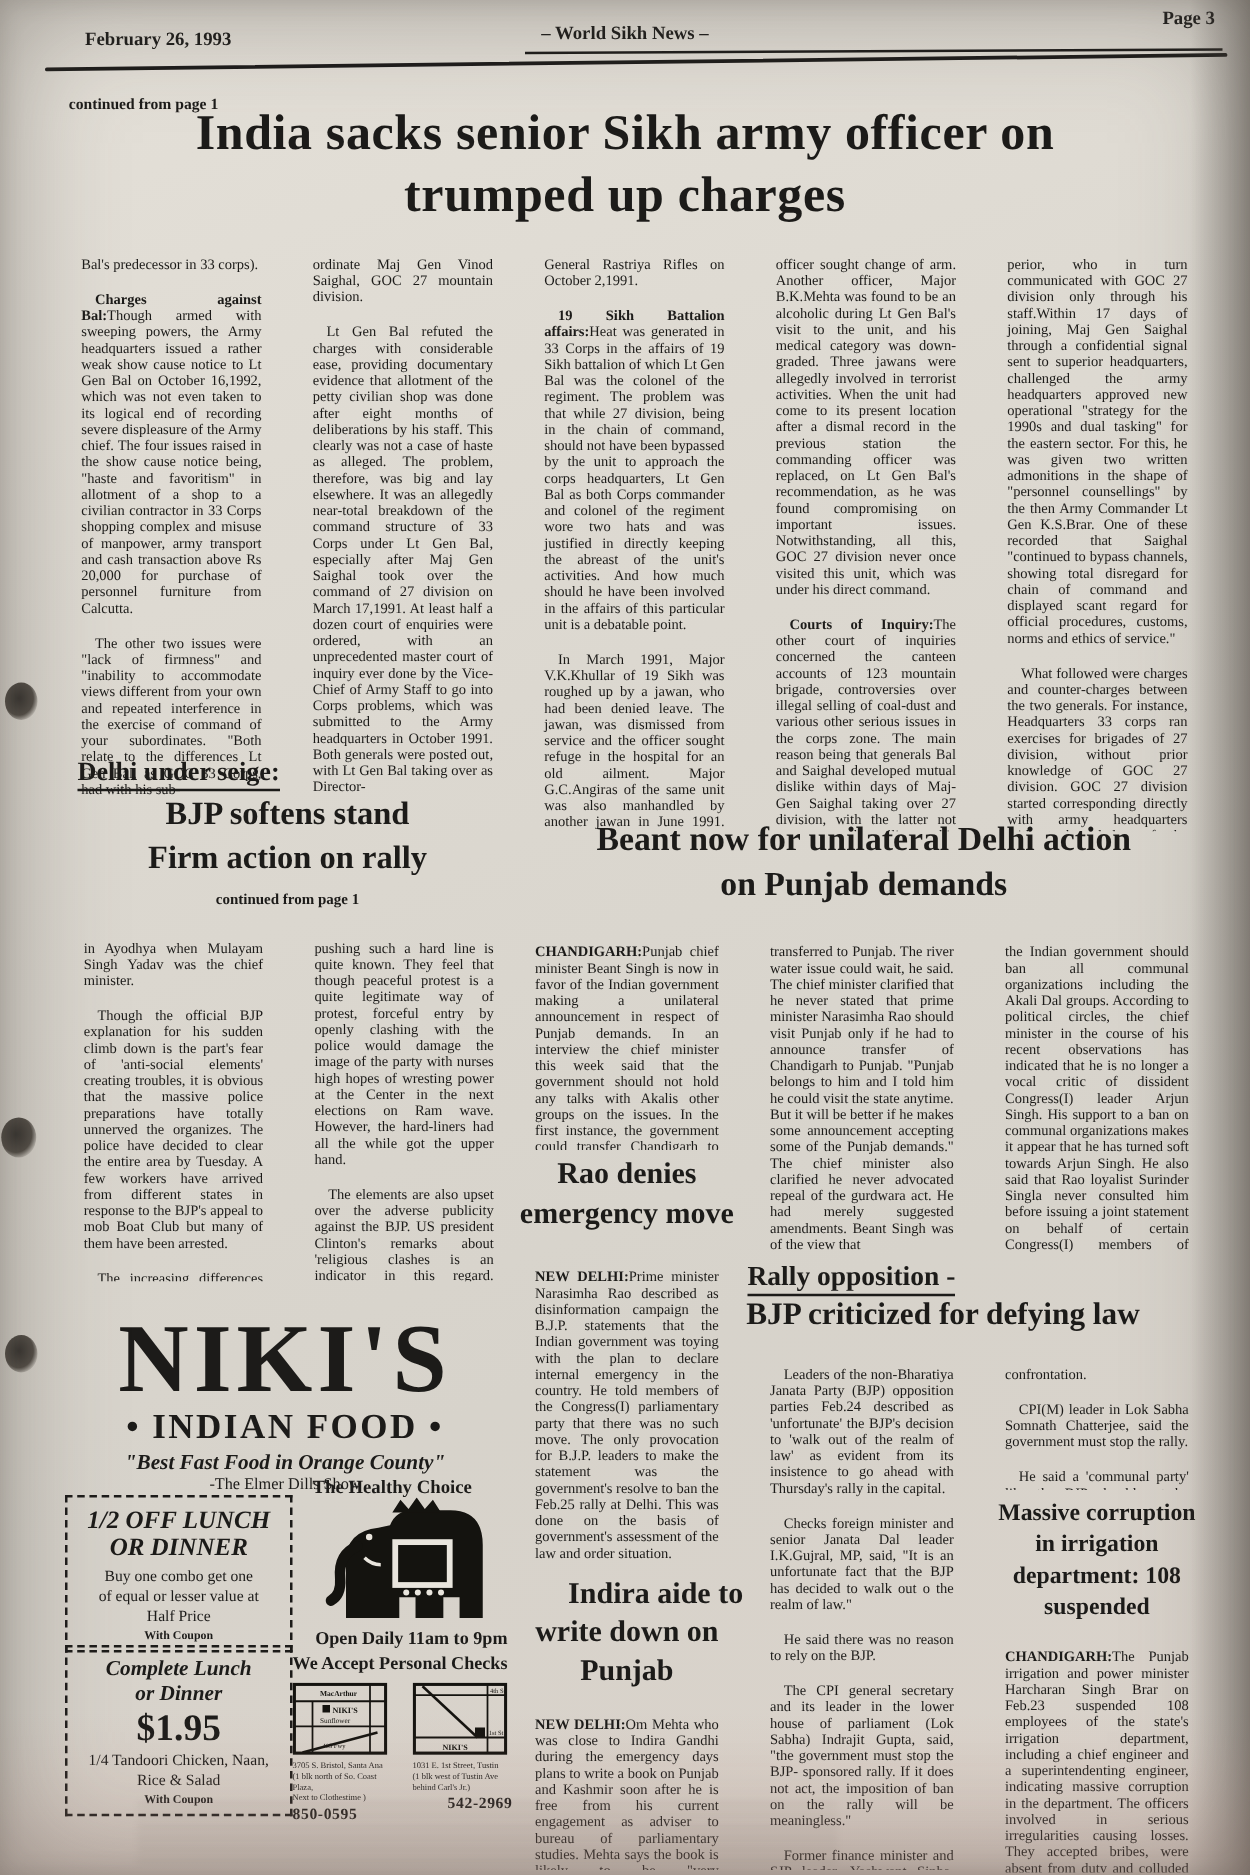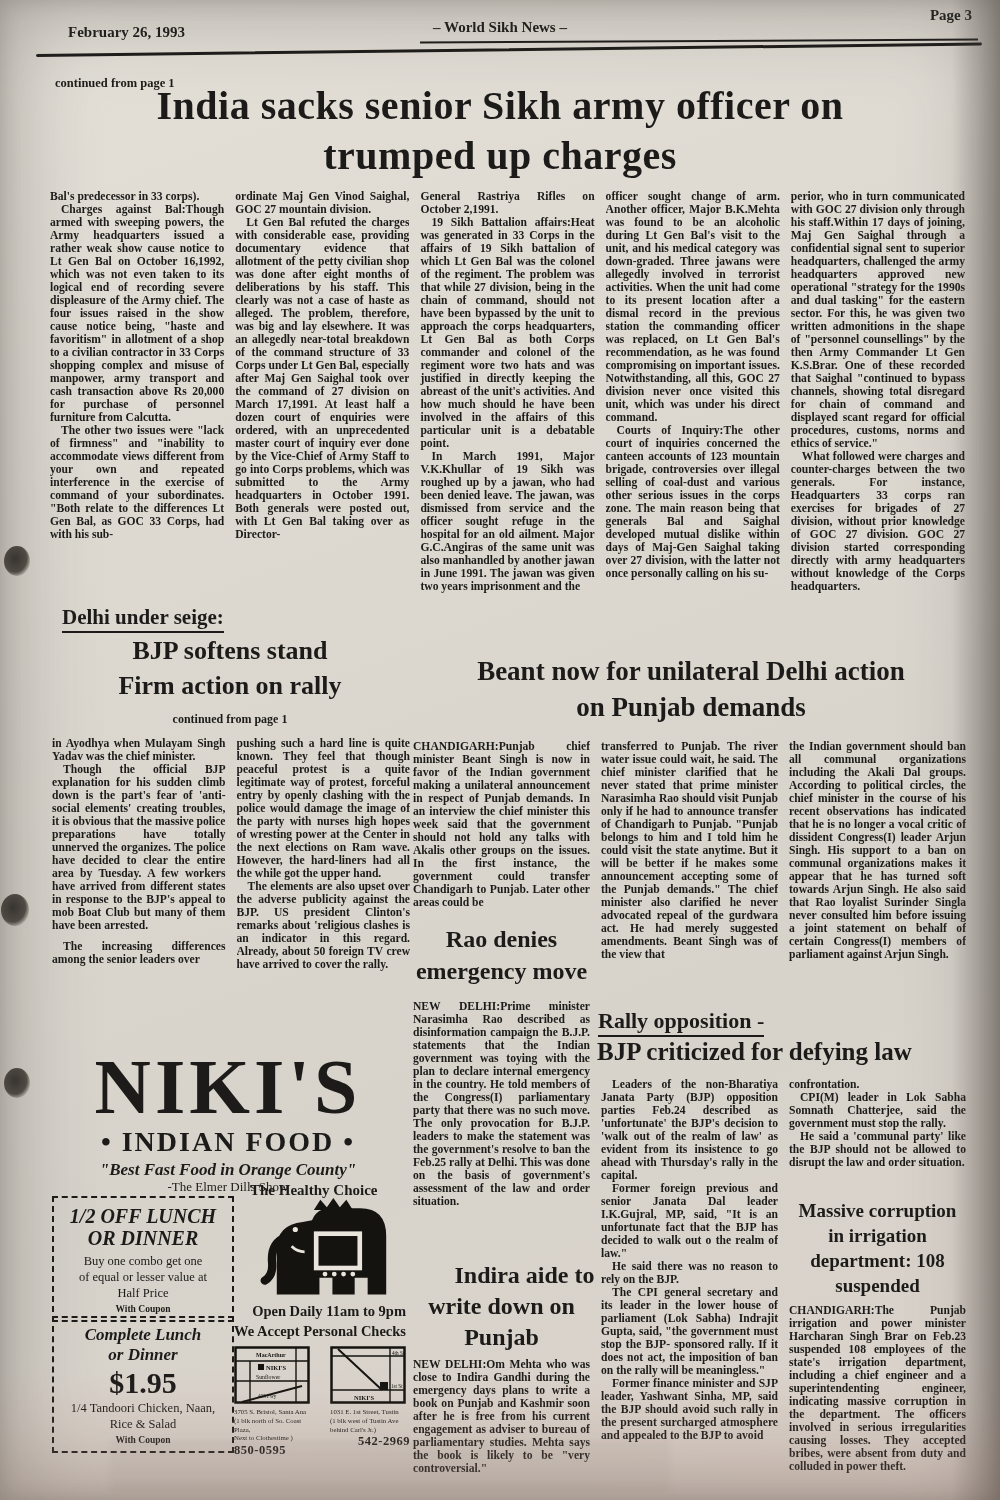--- a/index.html
+++ b/index.html
@@ -27,21 +27,21 @@
 
   .headline-xl { font-size:40px; font-weight:bold; text-align:center; letter-spacing:0.5px; line-height:1.1; }
   .headline-l  { font-size:26px; font-weight:bold; text-align:center; line-height:1.15; }
   .headline-m  { font-size:24px; font-weight:bold; text-align:center; line-height:1.25; }
   .headline-s  { font-size:19px; font-weight:bold; text-align:center; line-height:25px; }
   .kicker { font-size:21px; font-weight:bold; border-bottom:2.5px solid #1c1b19; display:inline-block; padding-bottom:1px; }
 
   .cols { display:flex; gap:11px; }
   .cols .col { flex:1; height:100%; overflow:hidden; }
   .news { overflow:hidden; }
-  .news p { margin:0; font-size:11.6px; line-height:13px; text-align:justify;font-weight:bold; }
+  .news p { margin:15px; font-size:11.6px; line-height:13px; text-align:justify; }
   .news p.ind { text-indent:11px; }
   .news p.gap { margin-top:8px; }
 
   
   .ad-brand { font-size:78px; font-weight:bold; text-align:center; letter-spacing:4px; line-height:1; }
   .ad-cat   { font-size:28px; font-weight:bold; text-align:center; letter-spacing:2px; line-height:1; }
   .ad-quote { font-size:17px; font-weight:bold; font-style:italic; text-align:center; }
   .ad-attr  { font-size:13px; text-align:center; }
   .coupon { border:2.5px dashed #1c1b19; padding:7px 5px 6px; text-align:center; background:transparent; }
   .coupon-title    { font-size:20px; font-weight:bold; font-style:italic; line-height:1.12; }
@@ -139,21 +139,21 @@
   <div class="abs headline-m" style="left:413px; width:177px; top:1291px;">write down on</div>
   <div class="abs headline-m" style="left:413px; width:177px; top:1322px;">Punjab</div>
   <div class="abs news" style="left:413px; top:1358px; width:177px; height:138px;">
       <p><strong>NEW DELHI:</strong>Om Mehta who was close to Indira Gandhi during the emergency days plans to write a book on Punjab and Kashmir soon after he is free from his current engagement as adviser to bureau of parliamentary studies. Mehta says the book is likely to be "very controversial."</p>
     </div>
 
   <div class="abs kicker" style="left:598px; top:1008px; font-size:22px;">Rally opposition -</div>
   <div class="abs" style="left:597px; top:1038px; width:375px; font-size:25px; font-weight:bold;">BJP criticized for defying law</div>
   <div class="abs news" style="left:601px; top:1078px; width:177px; height:418px;">
       <p class="ind">Leaders of the non-Bharatiya Janata Party (BJP) opposition parties Feb.24 described as 'unfortunate' the BJP's decision to 'walk out of the realm of law' as evident from its insistence to go ahead with Thursday's rally in the capital.</p>
-      <p class="ind">Former foreign previous and senior Janata Dal leader I.K.Gujral, MP, said, "It is an unfortunate fact that the BJP has decided to walk out o the realm of law."</p>
+      <p class="ind">Checks foreign minister and senior Janata Dal leader I.K.Gujral, MP, said, "It is an unfortunate fact that the BJP has decided to walk out o the realm of law."</p>
       <p class="ind">He said there was no reason to rely on the BJP.</p>
       <p class="ind">The CPI general secretary and its leader in the lower house of parliament (Lok Sabha) Indrajit Gupta, said, "the government must stop the BJP- sponsored rally. If it does not act, the imposition of ban on the rally will be meaningless."</p>
       <p class="ind">Former finance minister and SJP leader, Yashwant Sinha, MP, said the BJP should avoid such rally in the present surcharged atmosphere and appealed to the BJP to avoid</p>
     </div>
   <div class="abs news" style="left:789px; top:1078px; width:177px; height:114px;">
       <p>confrontation.</p>
       <p class="ind">CPI(M) leader in Lok Sabha Somnath Chatterjee, said the government must stop the rally.</p>
       <p class="ind">He said a 'communal party' like the BJP should not be allowed to disrupt the law and order situation.</p>
     </div>
 

